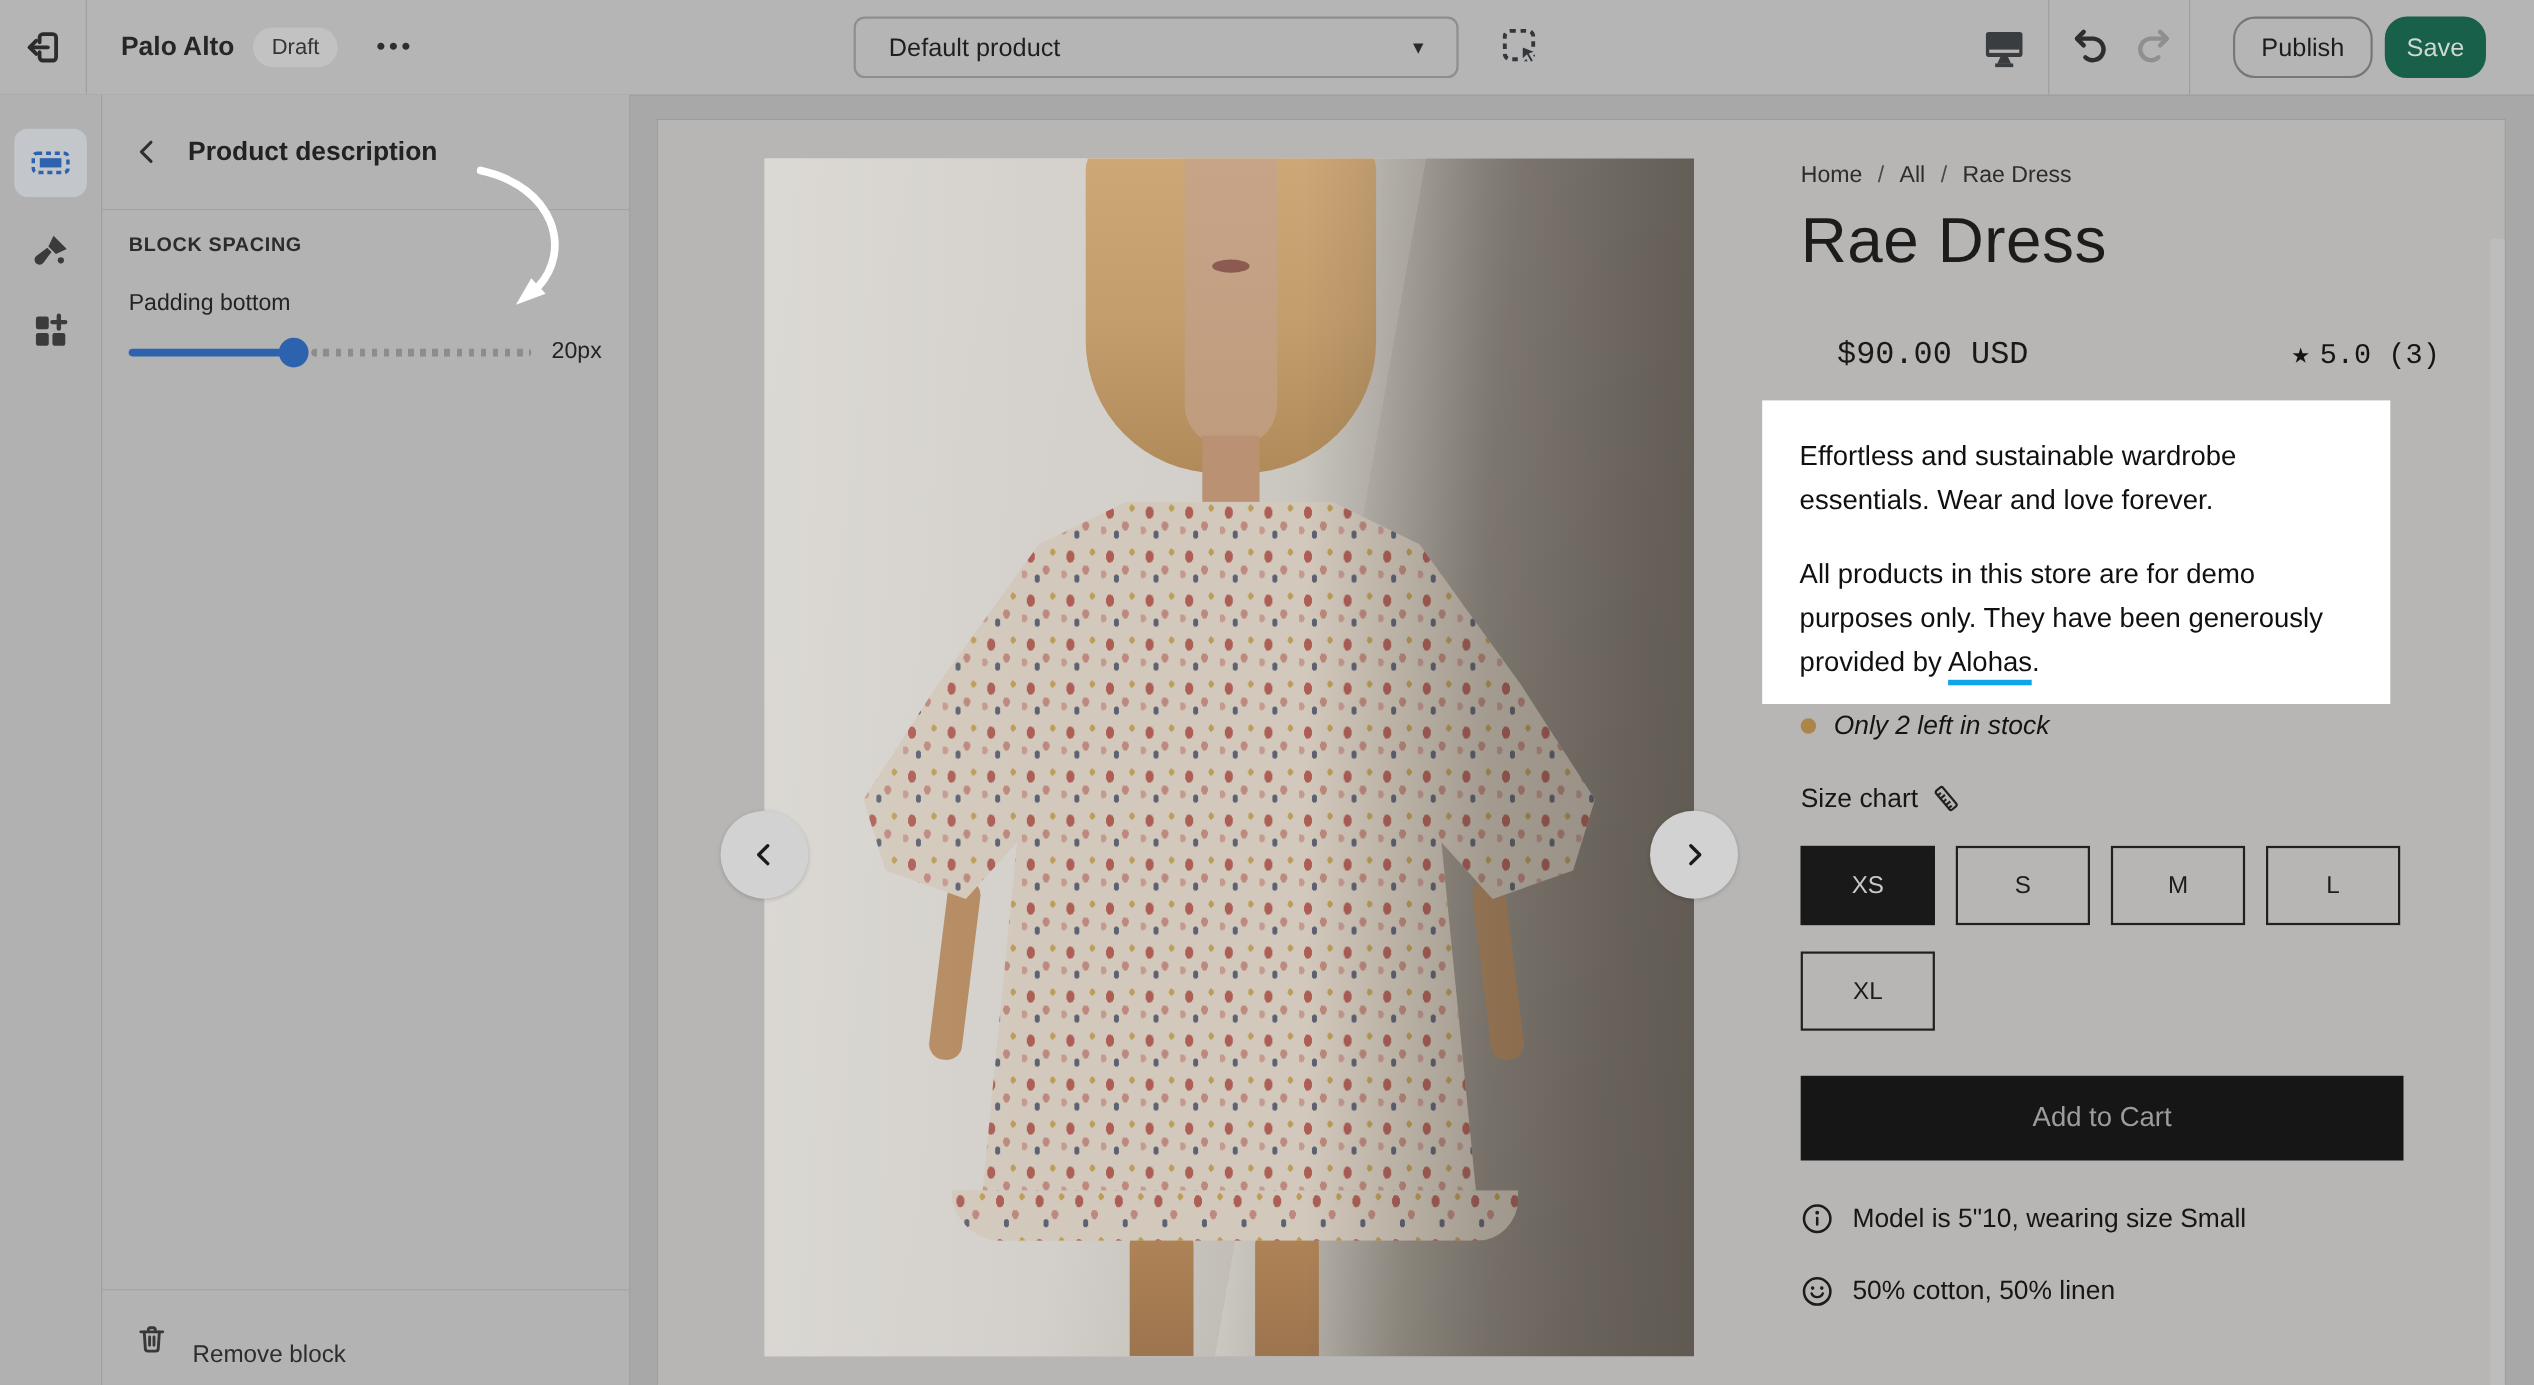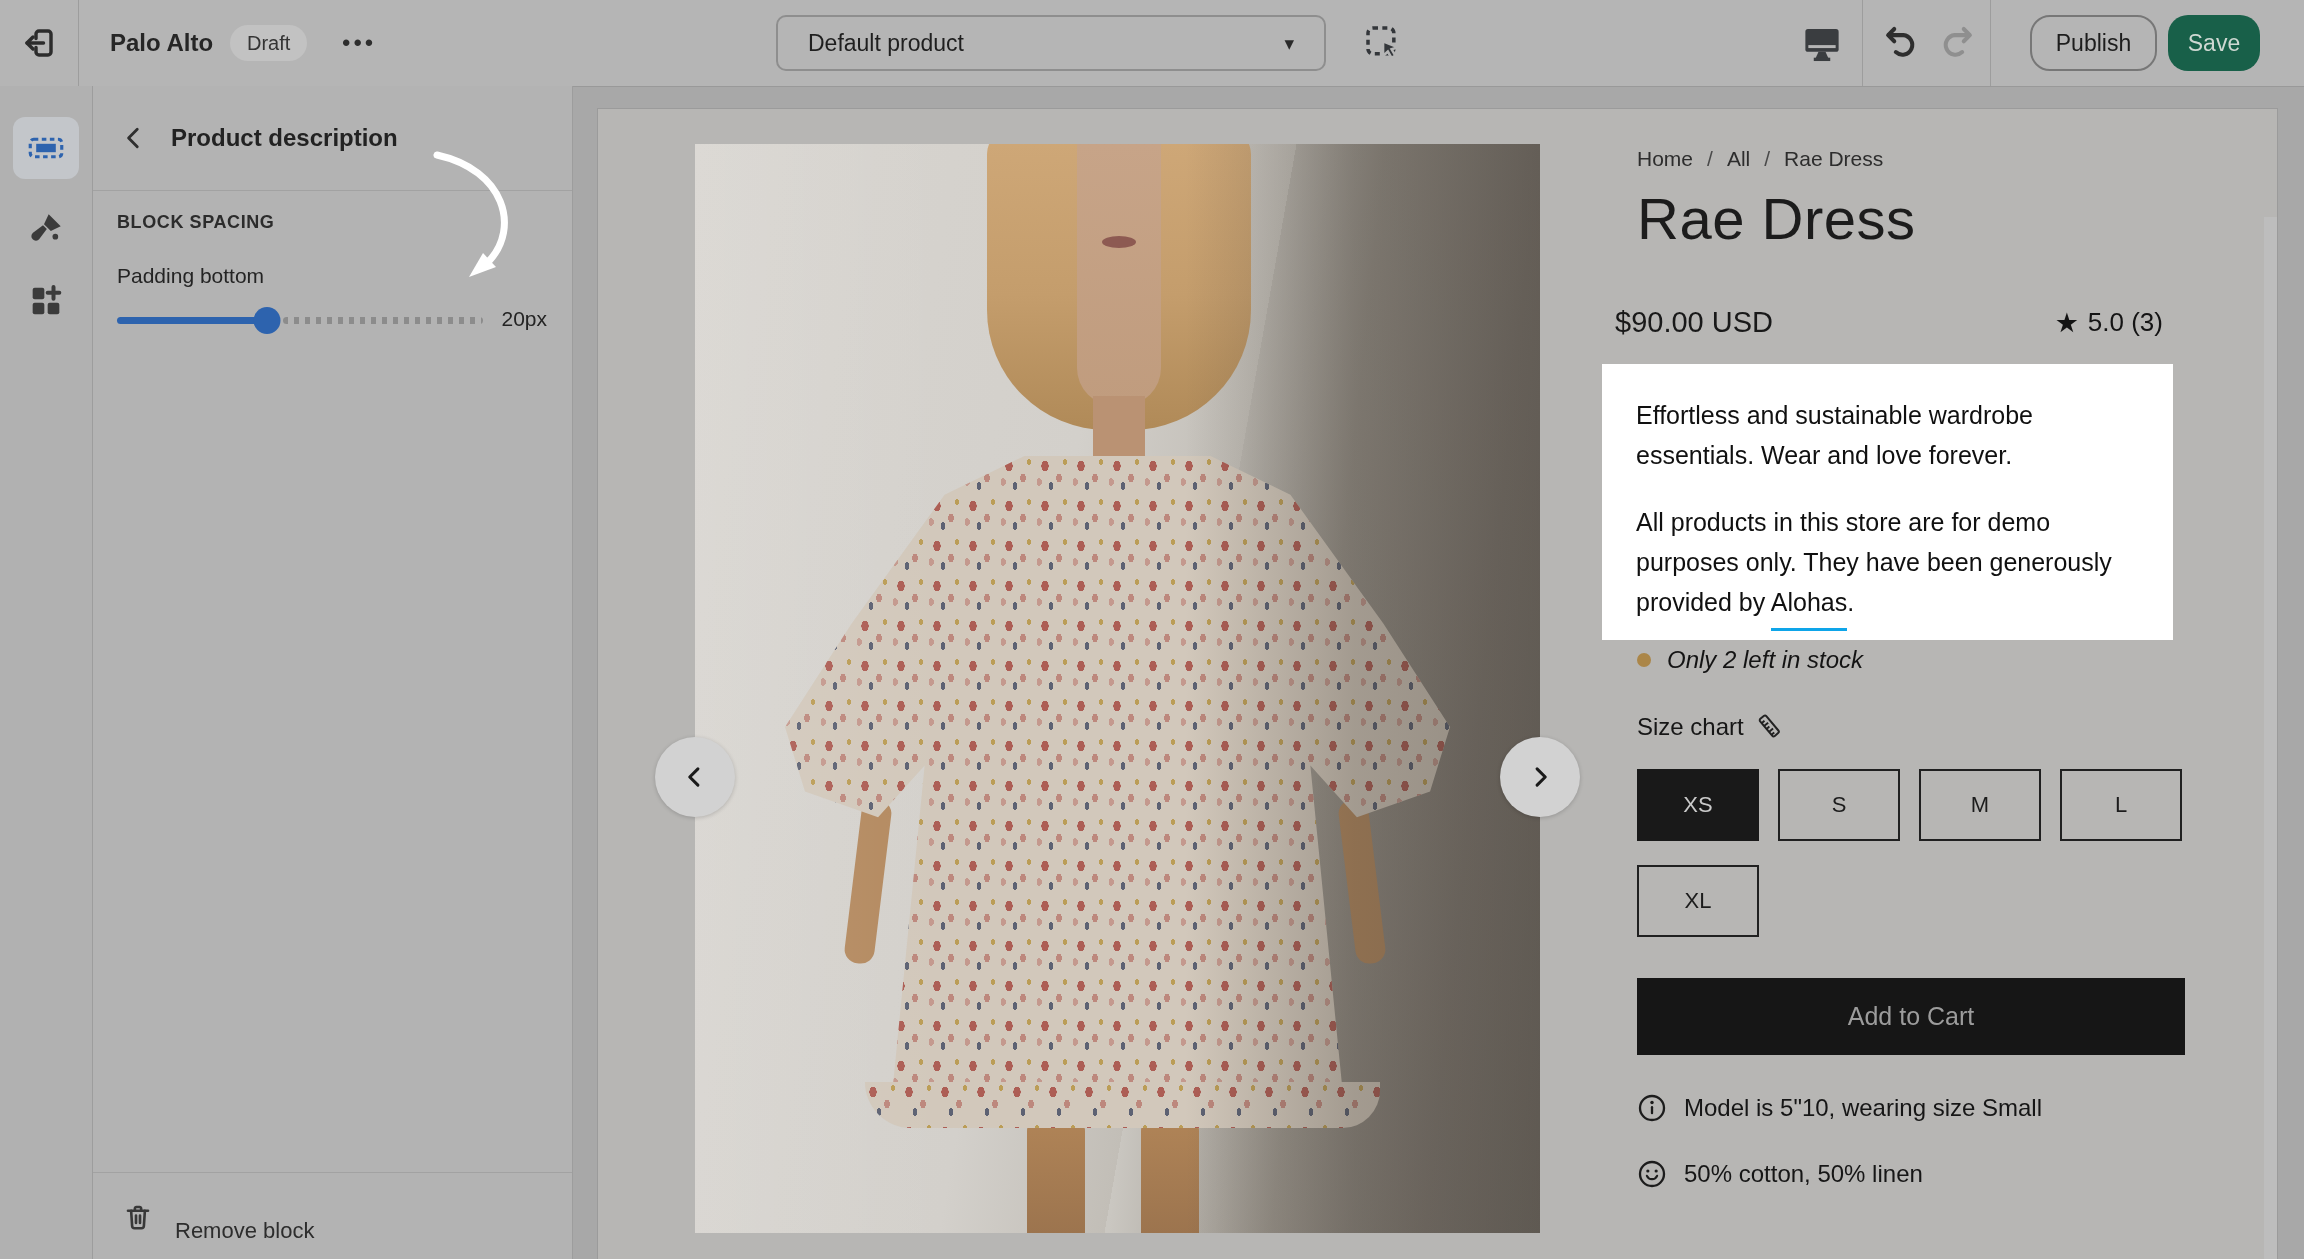--- a/index.html
+++ b/index.html
@@ -95,29 +95,29 @@
   .leg{position:absolute;top:975px;width:58px;height:114px;border-radius:12px 12px 0 0;
        background:linear-gradient(180deg,#b08457,#9c744e);}
   .car-arrow{position:absolute;width:80px;height:80px;border-radius:50%;background:#d2d2d2;
              display:flex;align-items:center;justify-content:center;cursor:pointer;z-index:5;
              box-shadow:0 1px 4px rgba(0,0,0,.18);}
 
   .crumb{position:absolute;left:1039px;top:38px;font-size:21px;color:#2d2d2d;display:flex;gap:14px;}
   .crumb span{cursor:pointer;}
   .crumb .sep{color:#4a4a4a;cursor:default;}
   .p-title{position:absolute;left:1039px;top:76px;font-size:58px;font-weight:500;color:#1c1c1c;letter-spacing:.5px;}
-  .price-row{position:absolute;left:1017px;top:197px;width:548px;display:flex;align-items:center;}
+  .price-row{position:absolute;left:1072px;top:197px;width:548px;display:flex;align-items:center;font-family:Liberation Mono, monospace;}
   .price{font-size:29px;color:#191919;}
   .rating{margin-left:auto;font-size:26px;color:#141414;display:flex;align-items:center;gap:9px;}
   .rating .star{font-size:27px;}
   .desc-box{position:absolute;left:1004px;top:255px;width:571px;height:276px;background:#ffffff;
             box-sizing:border-box;padding:31px 34px;z-index:40;}
   .desc-box p{margin:0;font-size:25px;line-height:40px;color:#101010;}
   .desc-box p + p{margin-top:27px;}
-  .desc-link{border-bottom:3px solid #0ea5e9;padding-bottom:12px;cursor:pointer;}
+  .desc-link{border-bottom:5px solid #0ea5e9;padding-bottom:2px;cursor:pointer;}
   .stock-row{position:absolute;left:1039px;top:537px;display:flex;align-items:center;gap:16px;
              font-size:24px;color:#141414;font-style:italic;}
   .stock-dot{width:14px;height:14px;border-radius:50%;background:#ab8648;}
   .sizechart-row{position:absolute;left:1039px;top:602px;display:flex;align-items:flex-end;gap:10px;
                  font-size:24px;color:#161616;cursor:pointer;}
   .size-btn{position:absolute;width:122px;height:72px;border:2px solid #202020;background:transparent;
             display:flex;align-items:center;justify-content:center;font-size:22px;color:#1c1c1c;
             box-sizing:border-box;cursor:pointer;}
   .size-btn.selected{background:#191919;color:#c9c9c9;border-color:#191919;}
   .cart-btn{position:absolute;left:1039px;top:869px;width:548px;height:77px;background:#161616;

